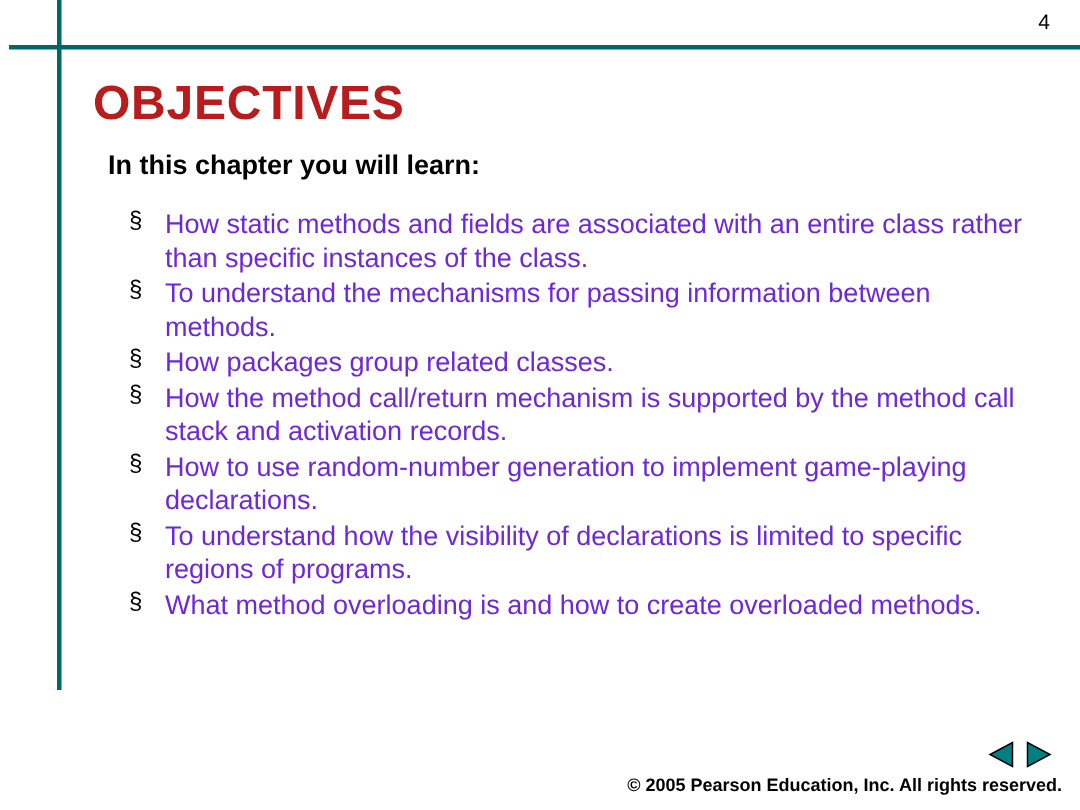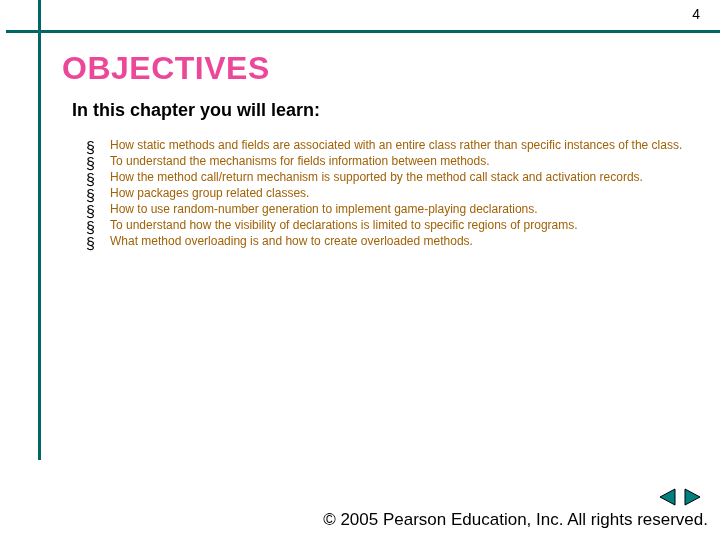--- a/index.html
+++ b/index.html
@@ -37,21 +37,21 @@
     width: 3px;
     height: 460px;
     background: #006666;
   }
   .heading {
     position: absolute;
     top: 50px;
     left: 62px;
     font-size: 32px;
     font-weight: bold;
-    color: #ec4899;
+    color: #b91c1c;
     letter-spacing: 0.5px;
     text-align: right;
   }
   .content {
     position: absolute;
     top: 100px;
     left: 72px;
     right: 30px;
   }
   .intro {
@@ -60,23 +60,23 @@
     color: #000;
     margin-bottom: 17px;
   }
   ul.bullets {
     list-style: none;
     padding-left: 14px;
   }
   ul.bullets li {
     position: relative;
     padding-left: 24px;
-    font-size: 12px;
+    font-size: 18px;
     line-height: 1.25;
-    color: #a16207;
+    color: #6d28d9;
     margin-bottom: 1px;
   }
   ul.bullets li::before {
     content: "\00a7";
     position: absolute;
     left: 0;
     top: 0;
     font-size: 16px;
     color: #000;
   }
@@ -91,43 +91,44 @@
     display: inline-block;
     margin-bottom: 4px;
     margin-right: 6px;
   }
   .tri {
     display: inline-block;
     vertical-align: middle;
   }
   .tri svg { display: block; }
   .copyright {
-    font-size: 17px;
+    font-size: 12px;
     color: #000;
+    font-weight: bold;
   }
 </style>
 </head>
 <body>
 
 <div class="slide">
 
   <div class="page-number">4</div>
 
   <div class="rule-horizontal"></div>
   <div class="rule-vertical"></div>
 
   <h1 class="heading">OBJECTIVES</h1>
 
   <div class="content">
     <p class="intro">In this chapter you will learn:</p>
     <ul class="bullets">
       <li>How static methods and fields are associated with an entire class rather than specific instances of the class.</li>
-      <li>To understand the mechanisms for fields information between methods.</li>
+      <li>To understand the mechanisms for passing information between methods.</li>
+      <li>How packages group related classes.</li>
       <li>How the method call/return mechanism is supported by the method call stack and activation records.</li>
-      <li>How packages group related classes.</li>
       <li>How to use random-number generation to implement game-playing declarations.</li>
       <li>To understand how the visibility of declarations is limited to specific regions of programs.</li>
       <li>What method overloading is and how to create overloaded methods.</li>
     </ul>
   </div>
 
   <div class="footer">
     <div class="nav-icons">
       <span class="tri">
         <svg width="20" height="18">

